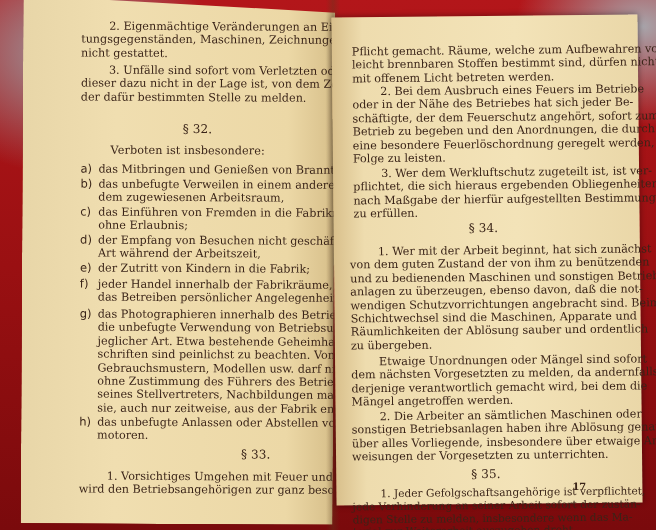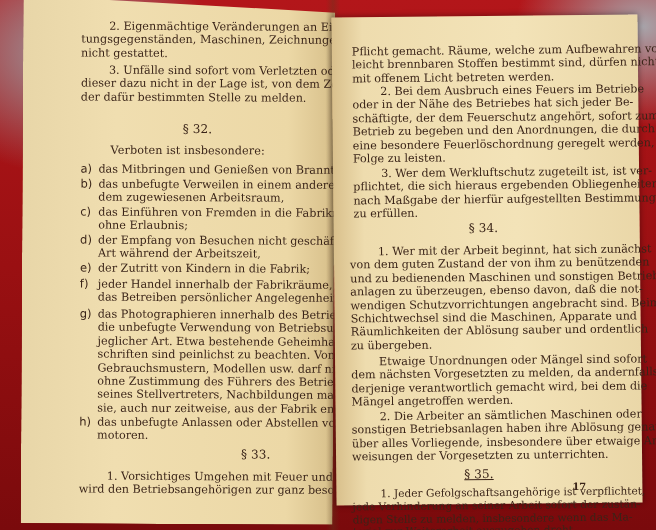--- a/index.html
+++ b/index.html
@@ -175,21 +175,21 @@
     <span class="line">derjenige verantwortlich gemacht wird, bei dem die</span>
     <span class="line">Mängel angetroffen werden.</span>
   </div>
   <div class="par" style="left:16px; top:393px; width:275px;">
     <span class="line ind">2. Die Arbeiter an sämtlichen Maschinen oder</span>
     <span class="line">sonstigen Betriebsanlagen haben ihre Ablösung genau</span>
     <span class="line">über alles Vorliegende, insbesondere über etwaige An-</span>
     <span class="line">weisungen der Vorgesetzten zu unterrichten.</span>
   </div>
 
-  <div class="txt hdr" style="left:128px; top:452px;text-decoration:underline;">§ 35.</div>
+  <div class="txt hdr" style="left:135px; top:452px;">§ 35.</div>
   <div class="par" style="left:16px; top:470px; width:275px; font-size:10.6px; line-height:12.8px;">
     <span class="line ind">1. Jeder Gefolgschaftsangehörige ist verpflichtet,</span>
     <span class="line">jede Verhinderung an seiner Arbeit sofort der zustän-</span>
     <span class="line">digen Stelle zu melden, insbesondere wenn das Ma-</span>
     <span class="line">terial zur Weiterarbeit auszugehen droht.</span>
   </div>
 
   <div class="pgnum" style="left:236px; top:466px;">17</div>
 </div>
 

